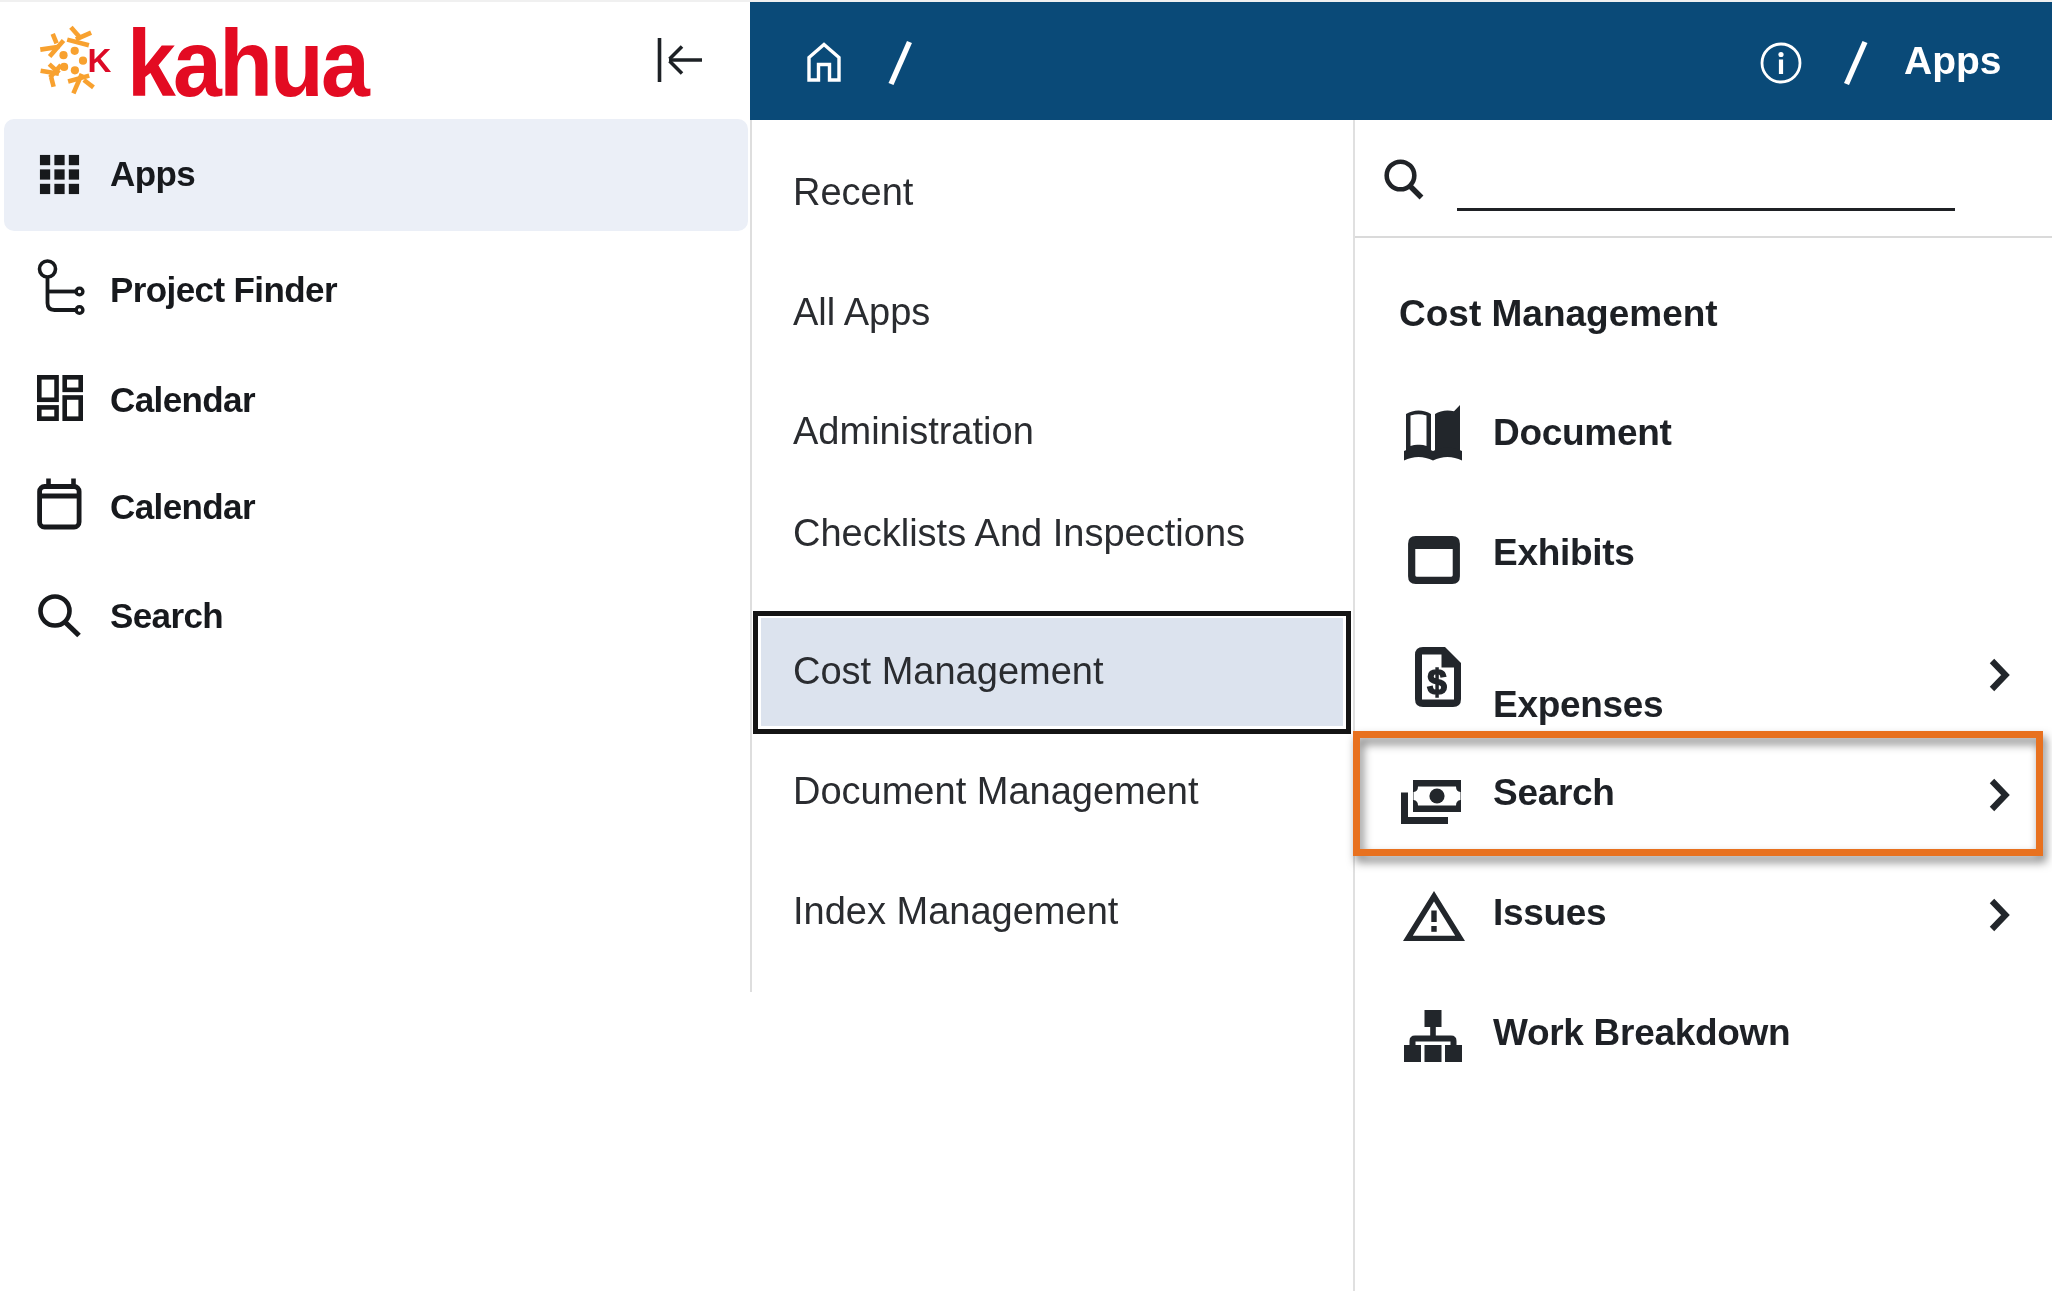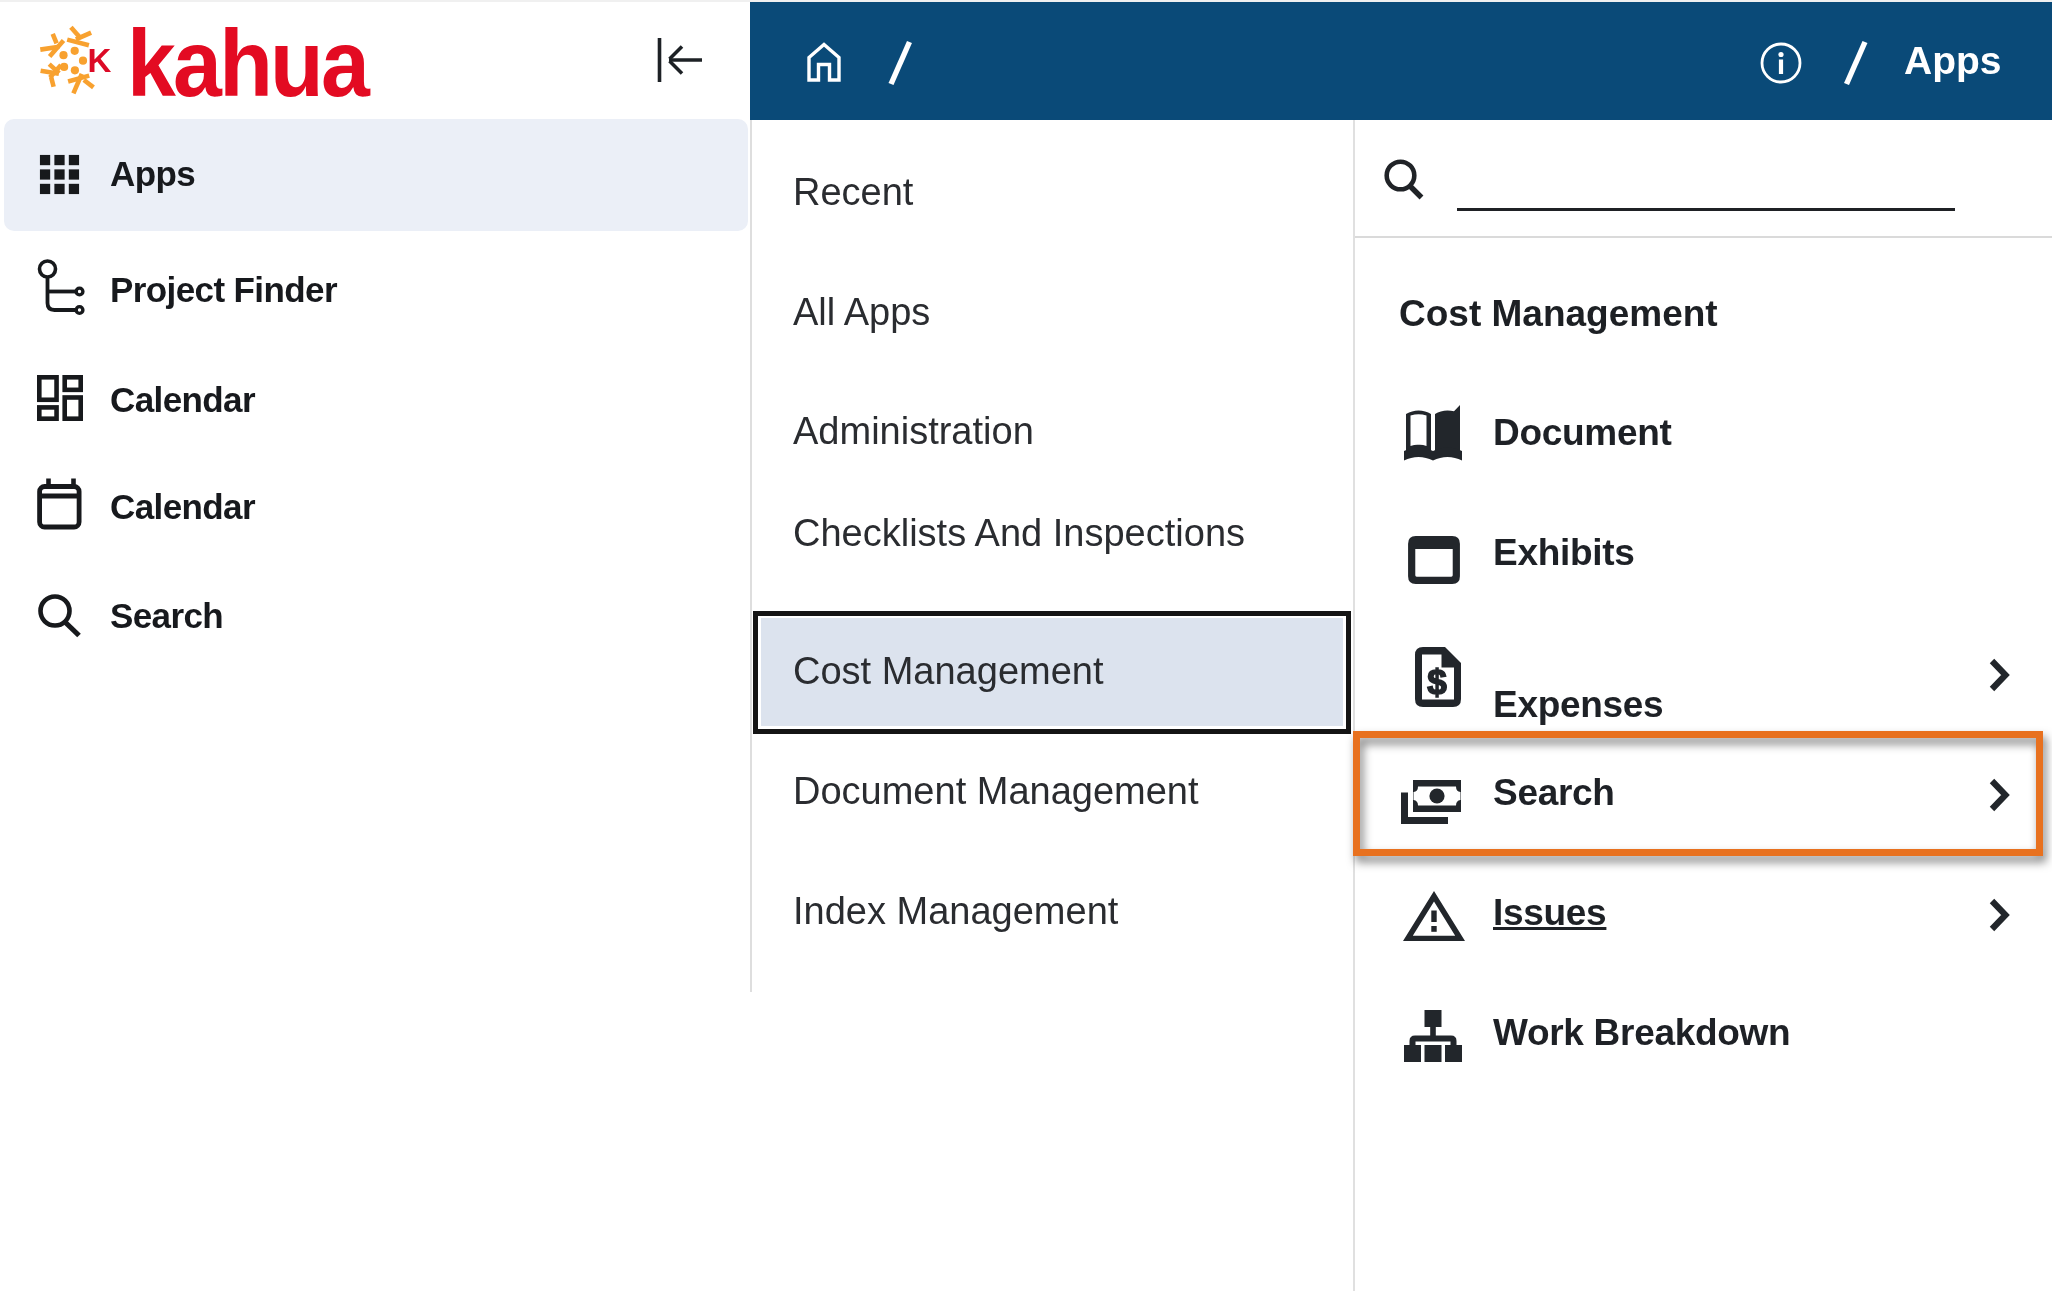--- a/index.html
+++ b/index.html
@@ -165,21 +165,21 @@
     <div class="abs" style="left:102px;top:88px;width:498px;height:3px;background:#1f2125;"></div>
 
     <div class="abs" style="left:0px;top:116px;width:699px;height:2px;background:#dadada;"></div>
 
     <div class="abs" style="left:44px;top:173px;font-size:37px;font-weight:bold;color:#1d2024;line-height:42px;">Cost Management</div>
 
     <div class="rightlabel" style="top:292px;">Document</div>
     <div class="rightlabel" style="top:412px;">Exhibits</div>
     <div class="rightlabel" style="top:532px;margin-top:32px;">Expenses</div>
     <div class="rightlabel" style="top:652px;">Search</div>
-    <div class="rightlabel" style="top:772px;text-decoration:underline;">Issues</div>
+    <div class="rightlabel" style="top:772px;">Issues</div>
     <div class="rightlabel" style="top:892px;">Work Breakdown</div>
 
     <svg class="abs" style="left:49px;top:285px;" width="60" height="58" viewBox="0 0 60 58">
       <g fill="#22262b">
         <path d="M2 9 Q8 5.5 14.5 5.5 Q21.5 5.5 27 9 L27 48 Q21.5 44.5 14.5 44.5 Q8 44.5 2 48 Z
                  M6.5 10.5 L6.5 41 Q11 39.5 14.5 39.8 Q18.5 39.5 22.5 41 L22.5 10.5 Q18.5 9.3 14.5 9.3 Q11 9.3 6.5 10.5 Z" fill-rule="evenodd"></path>
         <path d="M31 9 Q36.5 5.5 43.5 5.5 Q47 5.5 50 6.3 L56 0 L56 46 Q50 44.5 43.5 44.5 Q36.5 44.5 31 48 Z"></path>
         <path d="M0 46 Q7 42.5 14.5 42.5 Q22 42.5 29 46 Q36 42.5 43.5 42.5 Q51 42.5 58 46 L58 55.5 Q51 52 43.5 52 Q36 52 29 55.5 Q22 52 14.5 52 Q7 52 0 55.5 Z"></path>
       </g>
     </svg>

